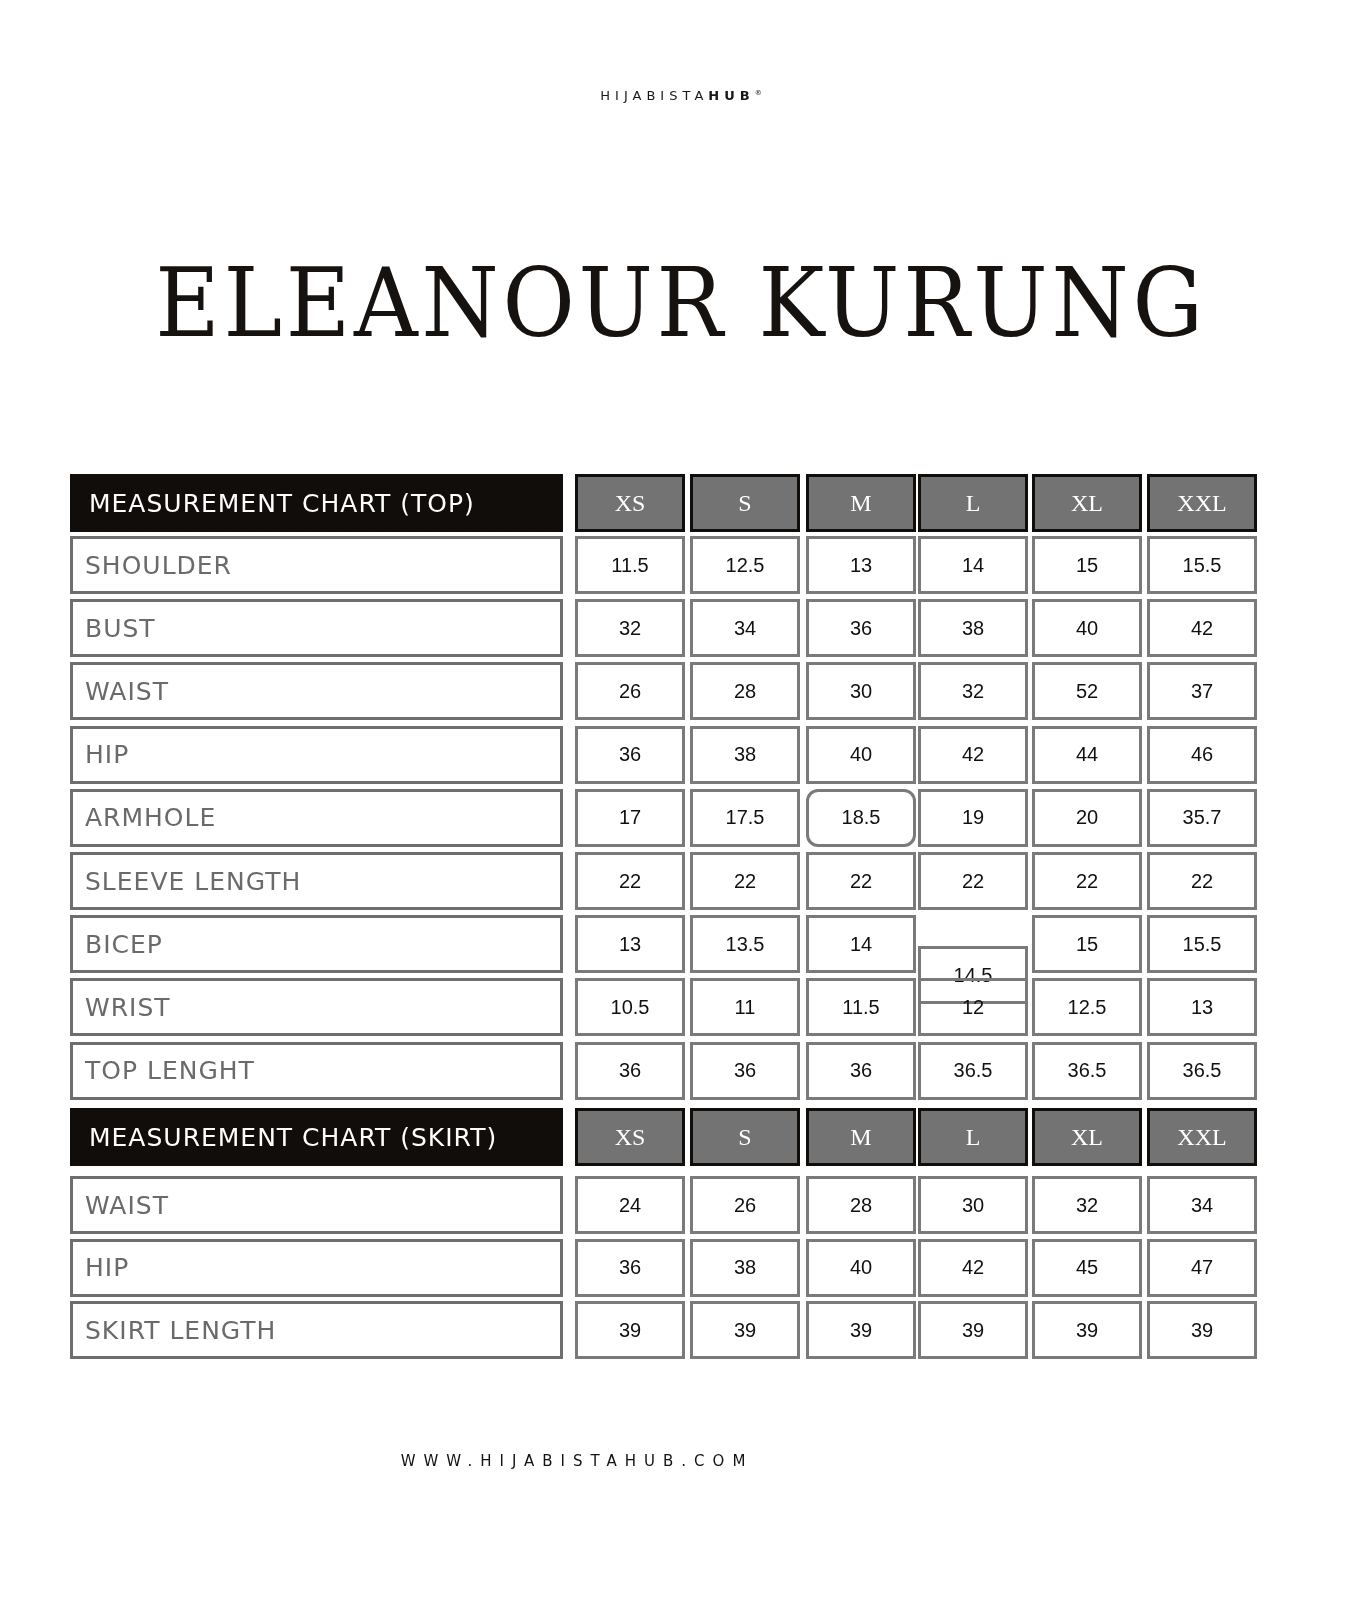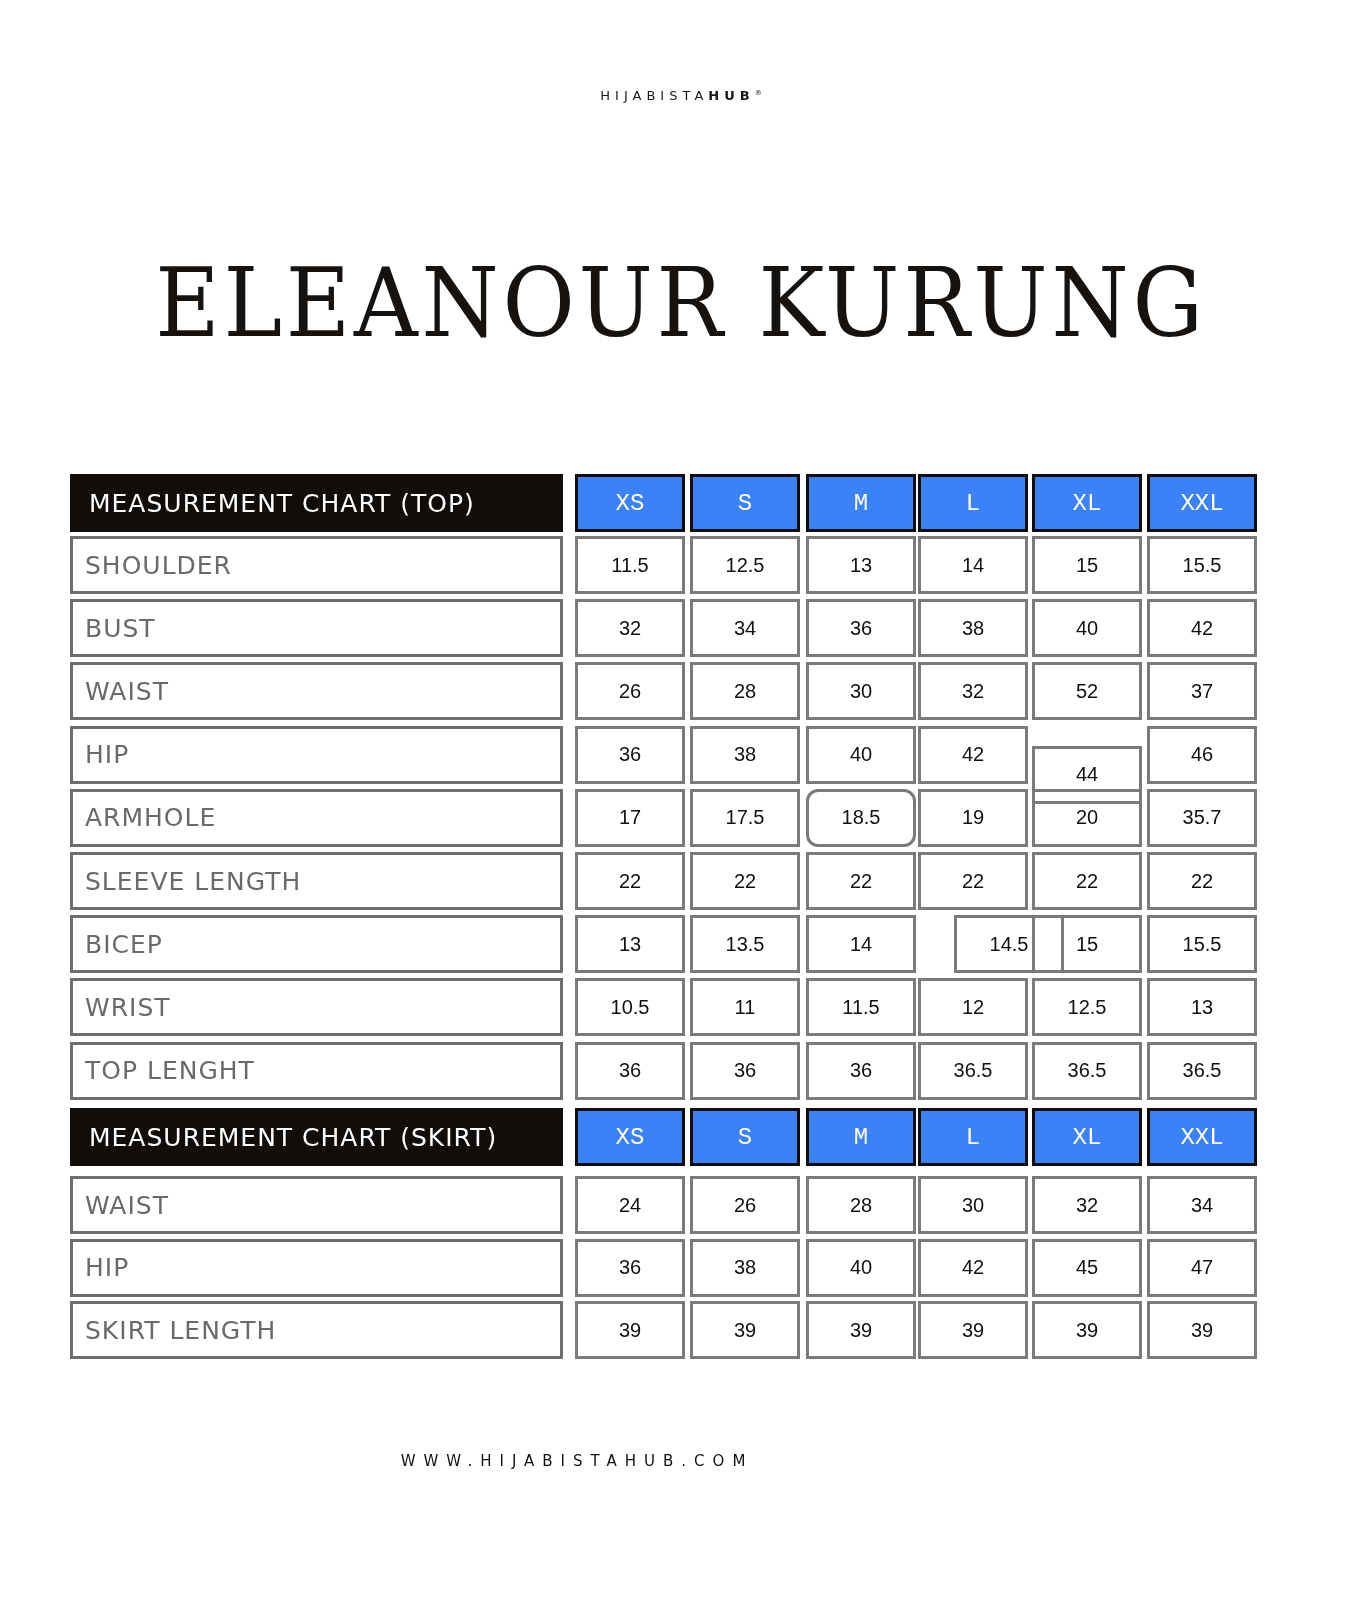--- a/index.html
+++ b/index.html
@@ -82,24 +82,24 @@
       color: #111;
     }
     .head .label-cell {
       background: #110d0b;
       border-color: #110d0b;
       color: #ffffff;
       font-size: 25px;
       padding-left: 16px;
     }
     .head .val-cell {
-      background: #3b82f6;
+      background: #737373;
       border-color: #110d0b;
       color: #ffffff;
-      font-family: Liberation Mono, monospace;
+      font-family: Liberation Serif, serif;
       font-size: 24px;
       font-weight: normal;
     }
 
     .footer {
       position: absolute;
       top: 1452px;
       left: 0;
       width: 1154px;
       text-align: center;
@@ -154,21 +154,21 @@
       <div class="val-cell" style="left: 848px;">32</div>
       <div class="val-cell" style="left: 962px;">52</div>
       <div class="val-cell" style="left: 1077px;">37</div>
     </div>
     <div class="row" style="top: 251.6px;">
       <div class="label-cell">HIP</div>
       <div class="val-cell" style="left: 505px;">36</div>
       <div class="val-cell" style="left: 620px;">38</div>
       <div class="val-cell" style="left: 736px;">40</div>
       <div class="val-cell" style="left: 848px;">42</div>
-      <div class="val-cell" style="left: 962px; margin-top: 20px;">44</div>
+      <div class="val-cell" style="left: 962px;">44</div>
       <div class="val-cell" style="left: 1077px;">46</div>
     </div>
     <div class="row" style="top: 314.8px;">
       <div class="label-cell">ARMHOLE</div>
       <div class="val-cell" style="left: 505px;">17</div>
       <div class="val-cell" style="left: 620px;">17.5</div>
       <div class="val-cell" style="left: 736px; border-radius: 12px;">18.5</div>
       <div class="val-cell" style="left: 848px;">19</div>
       <div class="val-cell" style="left: 962px;">20</div>
       <div class="val-cell" style="left: 1077px;">35.7</div>
@@ -180,21 +180,21 @@
       <div class="val-cell" style="left: 736px;">22</div>
       <div class="val-cell" style="left: 848px;">22</div>
       <div class="val-cell" style="left: 962px;">22</div>
       <div class="val-cell" style="left: 1077px;">22</div>
     </div>
     <div class="row" style="top: 441.2px;">
       <div class="label-cell">BICEP</div>
       <div class="val-cell" style="left: 505px;">13</div>
       <div class="val-cell" style="left: 620px;">13.5</div>
       <div class="val-cell" style="left: 736px;">14</div>
-      <div class="val-cell" style="left: 884px;">14.5</div>
+      <div class="val-cell" style="left: 848px; margin-top: 31px;">14.5</div>
       <div class="val-cell" style="left: 962px;">15</div>
       <div class="val-cell" style="left: 1077px;">15.5</div>
     </div>
     <div class="row" style="top: 504.4px;">
       <div class="label-cell">WRIST</div>
       <div class="val-cell" style="left: 505px;">10.5</div>
       <div class="val-cell" style="left: 620px;">11</div>
       <div class="val-cell" style="left: 736px;">11.5</div>
       <div class="val-cell" style="left: 848px;">12</div>
       <div class="val-cell" style="left: 962px;">12.5</div>

